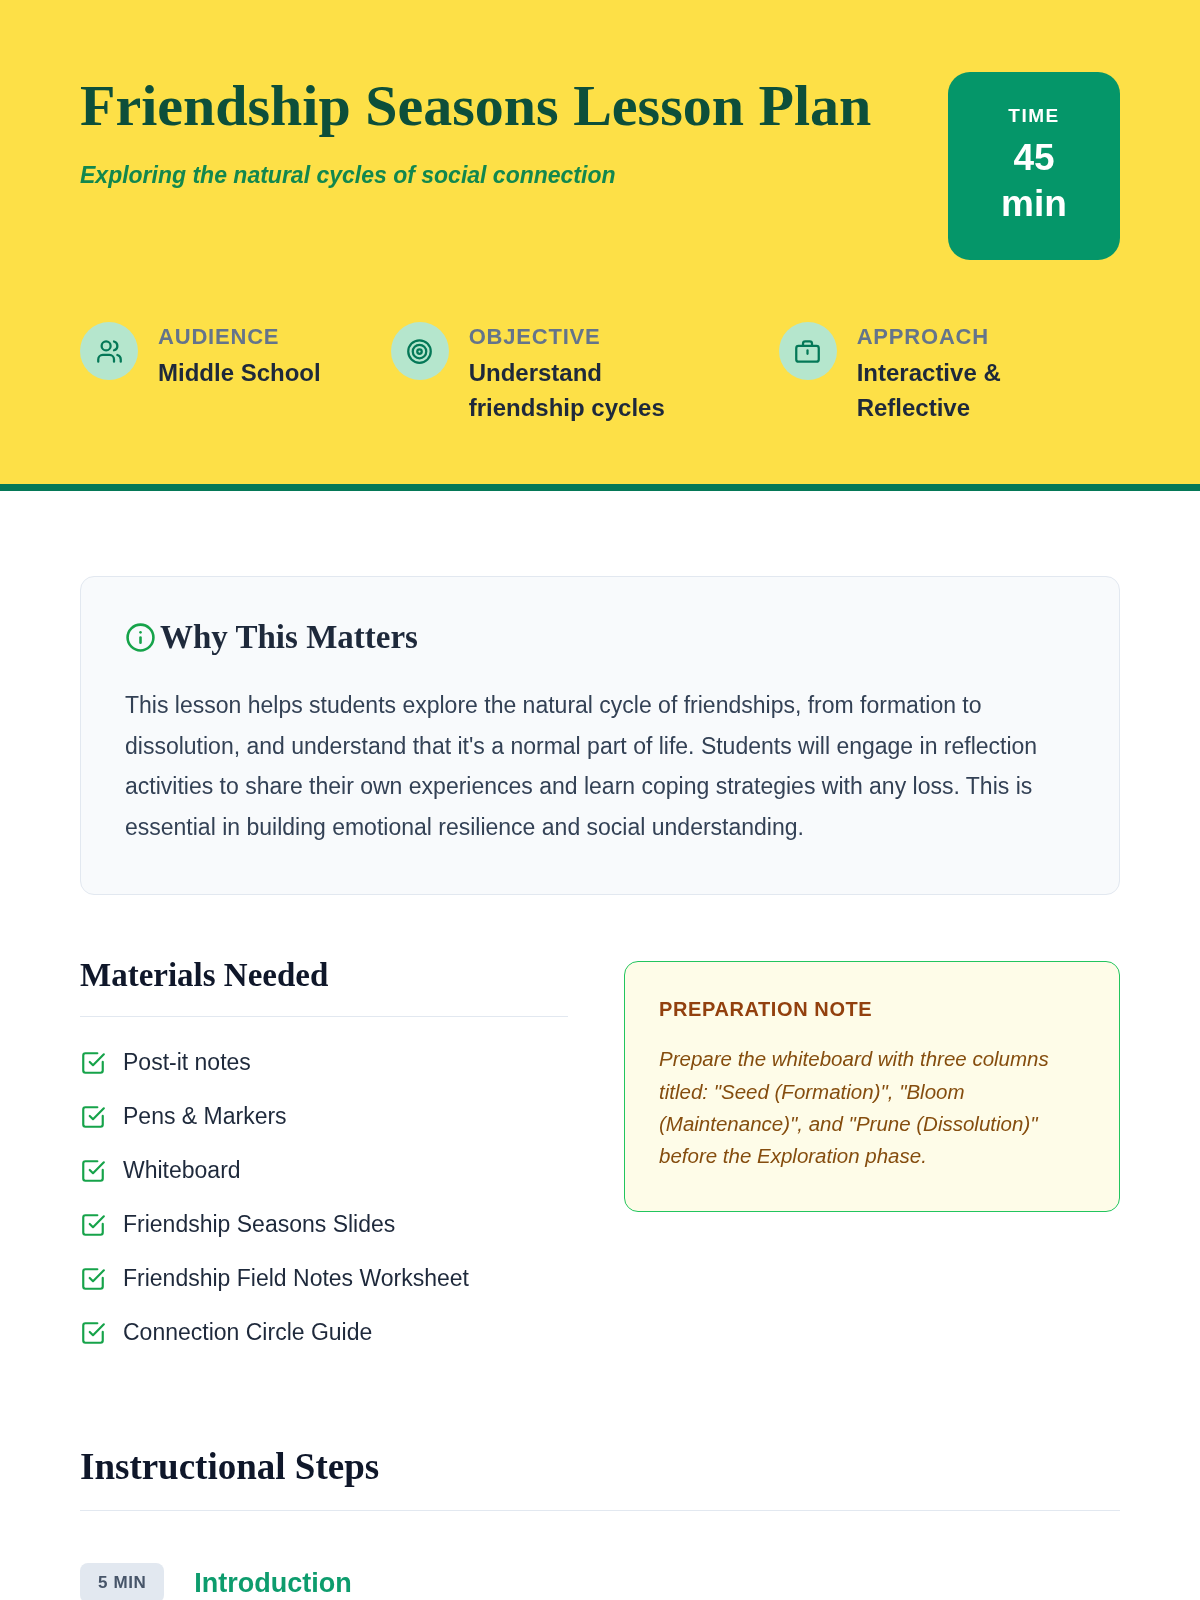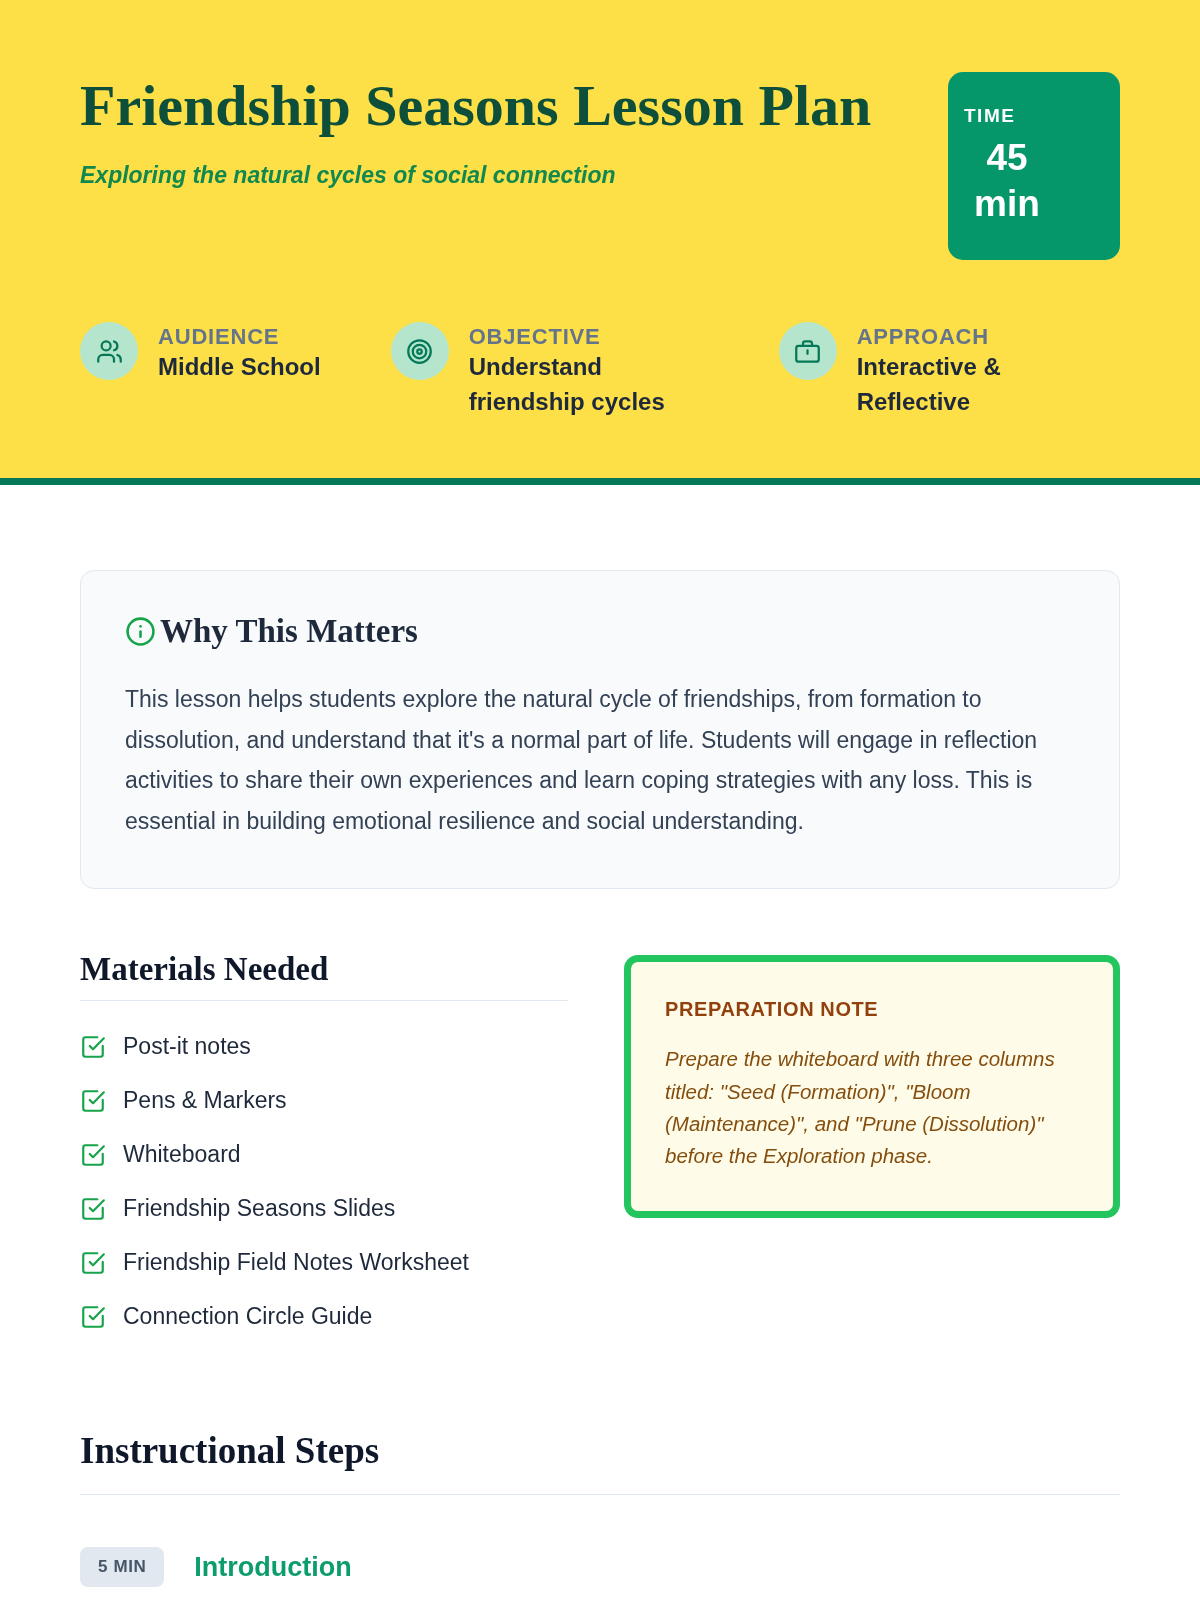--- a/index.html
+++ b/index.html
@@ -33,27 +33,27 @@
   .subtitle {
     margin-top: 22px;
     font-size: 23px;
     font-style: italic;
     font-weight: 700;
     color: #12874e;
   }
   .time-badge {
     background: #059669;
     color: #ffffff;
-    border-radius: 15px;
+    border-radius: 22px;
     width: 172px;
     min-height: 188px;
     padding: 26px 16px;
     display: flex;
     flex-direction: column;
-    align-items: flex-start;
+    align-items: center;
     justify-content: center;
     text-align: center;
     flex: 0 0 auto;
   }
   .time-label {
     font-size: 19px;
     font-weight: 700;
     letter-spacing: 1.5px;
   }
   .time-value {
@@ -86,20 +86,21 @@
   }
   .meta-text { padding-top: 2px; }
   .meta-label {
     font-size: 22px;
     font-weight: 700;
     letter-spacing: 0.8px;
     color: #64748b;
     text-transform: uppercase;
   }
   .meta-value {
+    margin-top: 6px;
     font-size: 24px;
     font-weight: 700;
     color: #1e293b;
     line-height: 1.45;
   }
   .meta-item:nth-child(2) .meta-value { max-width: 240px; }
   .meta-item:nth-child(3) .meta-value { max-width: 190px; }
 
   
   .main { padding: 0 80px; }
@@ -137,40 +138,40 @@
     align-items: flex-start;
   }
   .col-left { flex: 0 0 488px; }
   .col-right { flex: 1; }
 
   h2.section-title {
     font-family: "Liberation Serif", "DejaVu Serif", serif;
     font-size: 33px;
     font-weight: 700;
     color: #0f172a;
-    padding-bottom: 12px;
+    padding-bottom: 22px;
     border-bottom: 1px solid #e2e8f0;
   }
   ul.materials {
     list-style: none;
     margin-top: 32px;
   }
   ul.materials li {
     display: flex;
     align-items: center;
     gap: 17px;
     font-size: 23px;
     color: #1e293b;
     margin-bottom: 27px;
   }
   ul.materials li .chk { color: #16a34a; display: flex; flex: 0 0 auto; }
 
   .prep-card {
     background: #fefce8;
-    border: 7px solid #22c55e;
+    border: 1px solid #22c55e;
     border-radius: 14px;
     padding: 36px 34px 38px 34px;
     margin-top: 4px;
   }
   .prep-label {
     font-size: 20px;
     font-weight: 700;
     letter-spacing: 0.6px;
     color: #92400e;
   }

